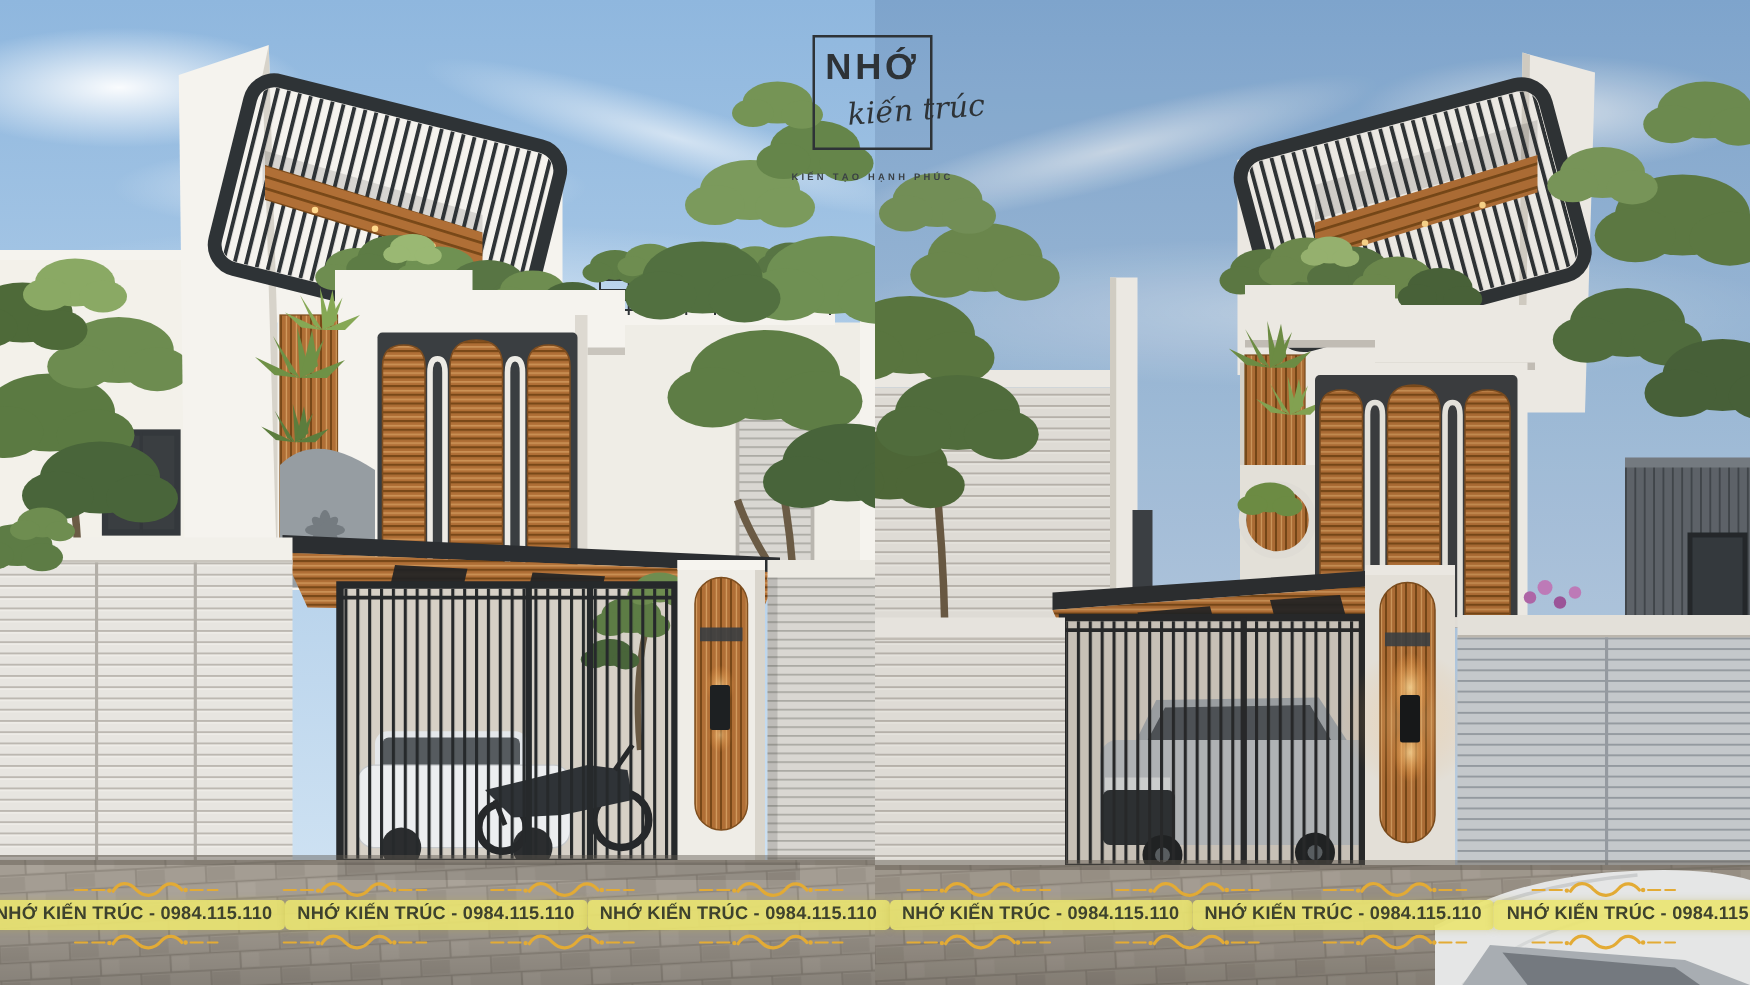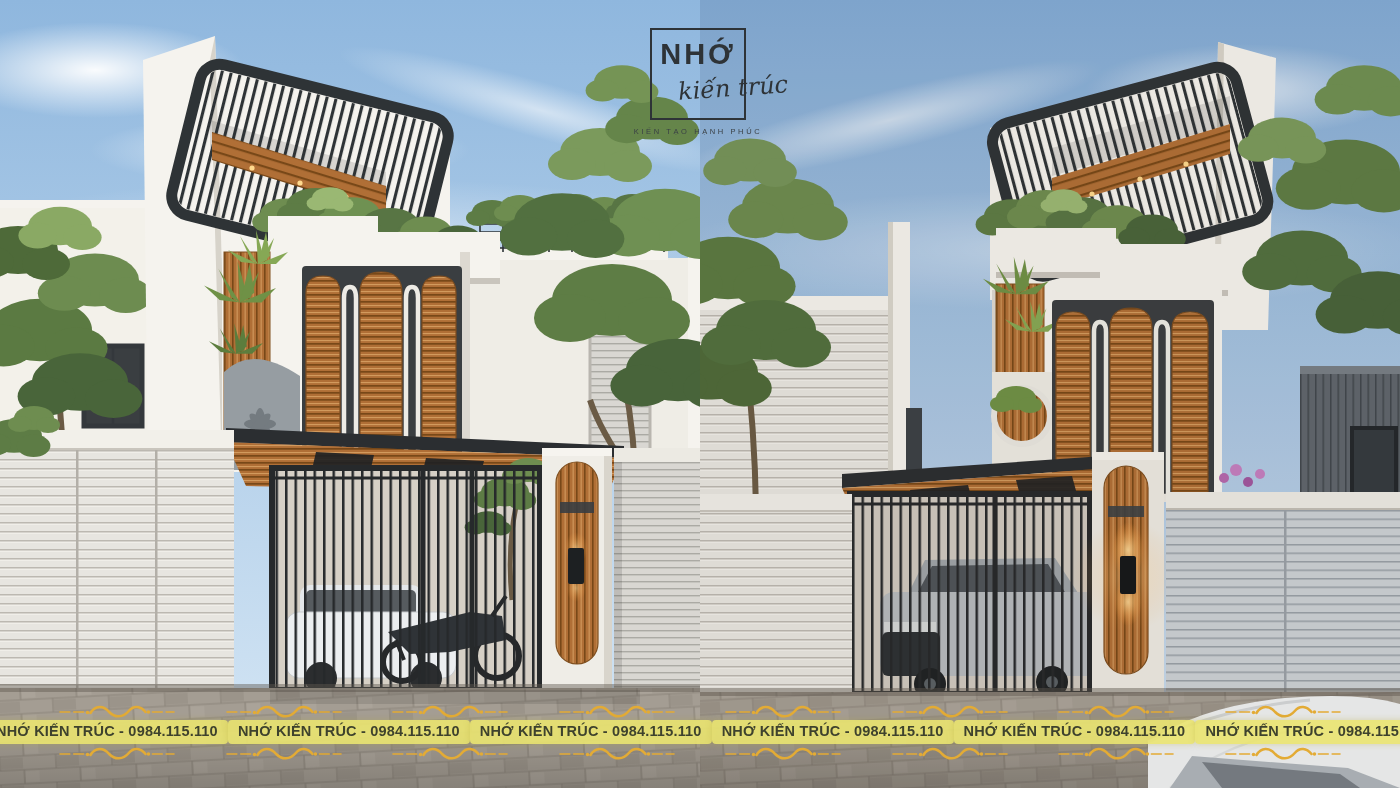--- a/index.html
+++ b/index.html
@@ -9,21 +9,21 @@
   .panel.left{left:0;}
   .panel.right{left:700px;}
   .panel svg{display:block;width:700px;height:788px;}
 
   
   .logo{position:absolute;left:613px;top:28px;width:170px;text-align:center;color:var(--ink);z-index:30;}
   .logo .frame{position:relative;width:92px;height:88px;margin:0 auto;border:2.5px solid var(--ink);}
   .logo .brand{margin-top:10px;font-size:29px;font-weight:bold;letter-spacing:3px;line-height:1;}
   .logo .script{position:absolute;left:6px;top:44px;width:150px;font-family:"DejaVu Serif",serif;
                 font-style:italic;font-size:24px;transform:rotate(-4deg);white-space:nowrap;}
-  .logo .tagline{margin-top:7px;font-size:7.5px;letter-spacing:2.6px;font-weight:normal;color:#3a4045;}
+  .logo .tagline{margin-top:17px;font-size:7.5px;letter-spacing:2.6px;font-weight:bold;color:#3a4045;}
 
   
   .wm{position:absolute;left:-14px;right:-14px;top:704px;z-index:40;}
   .wm-row{display:flex;justify-content:space-between;align-items:center;}
   .wm-orn{padding:0 72px;height:15px;margin:0 0 1px 0;}
   .wm-orn.bot{margin:2px 0 0 0;}
   .orn{width:118px;height:15px;flex:0 0 auto;}
   .wm-pill{background:var(--pill-bg);color:var(--pill-text);border-radius:4px;
            padding:4px 10px 5px;font-size:14.5px;font-weight:bold;line-height:1;
            white-space:nowrap;letter-spacing:.2px;box-shadow:0 0 6px rgba(180,170,60,.35);}

